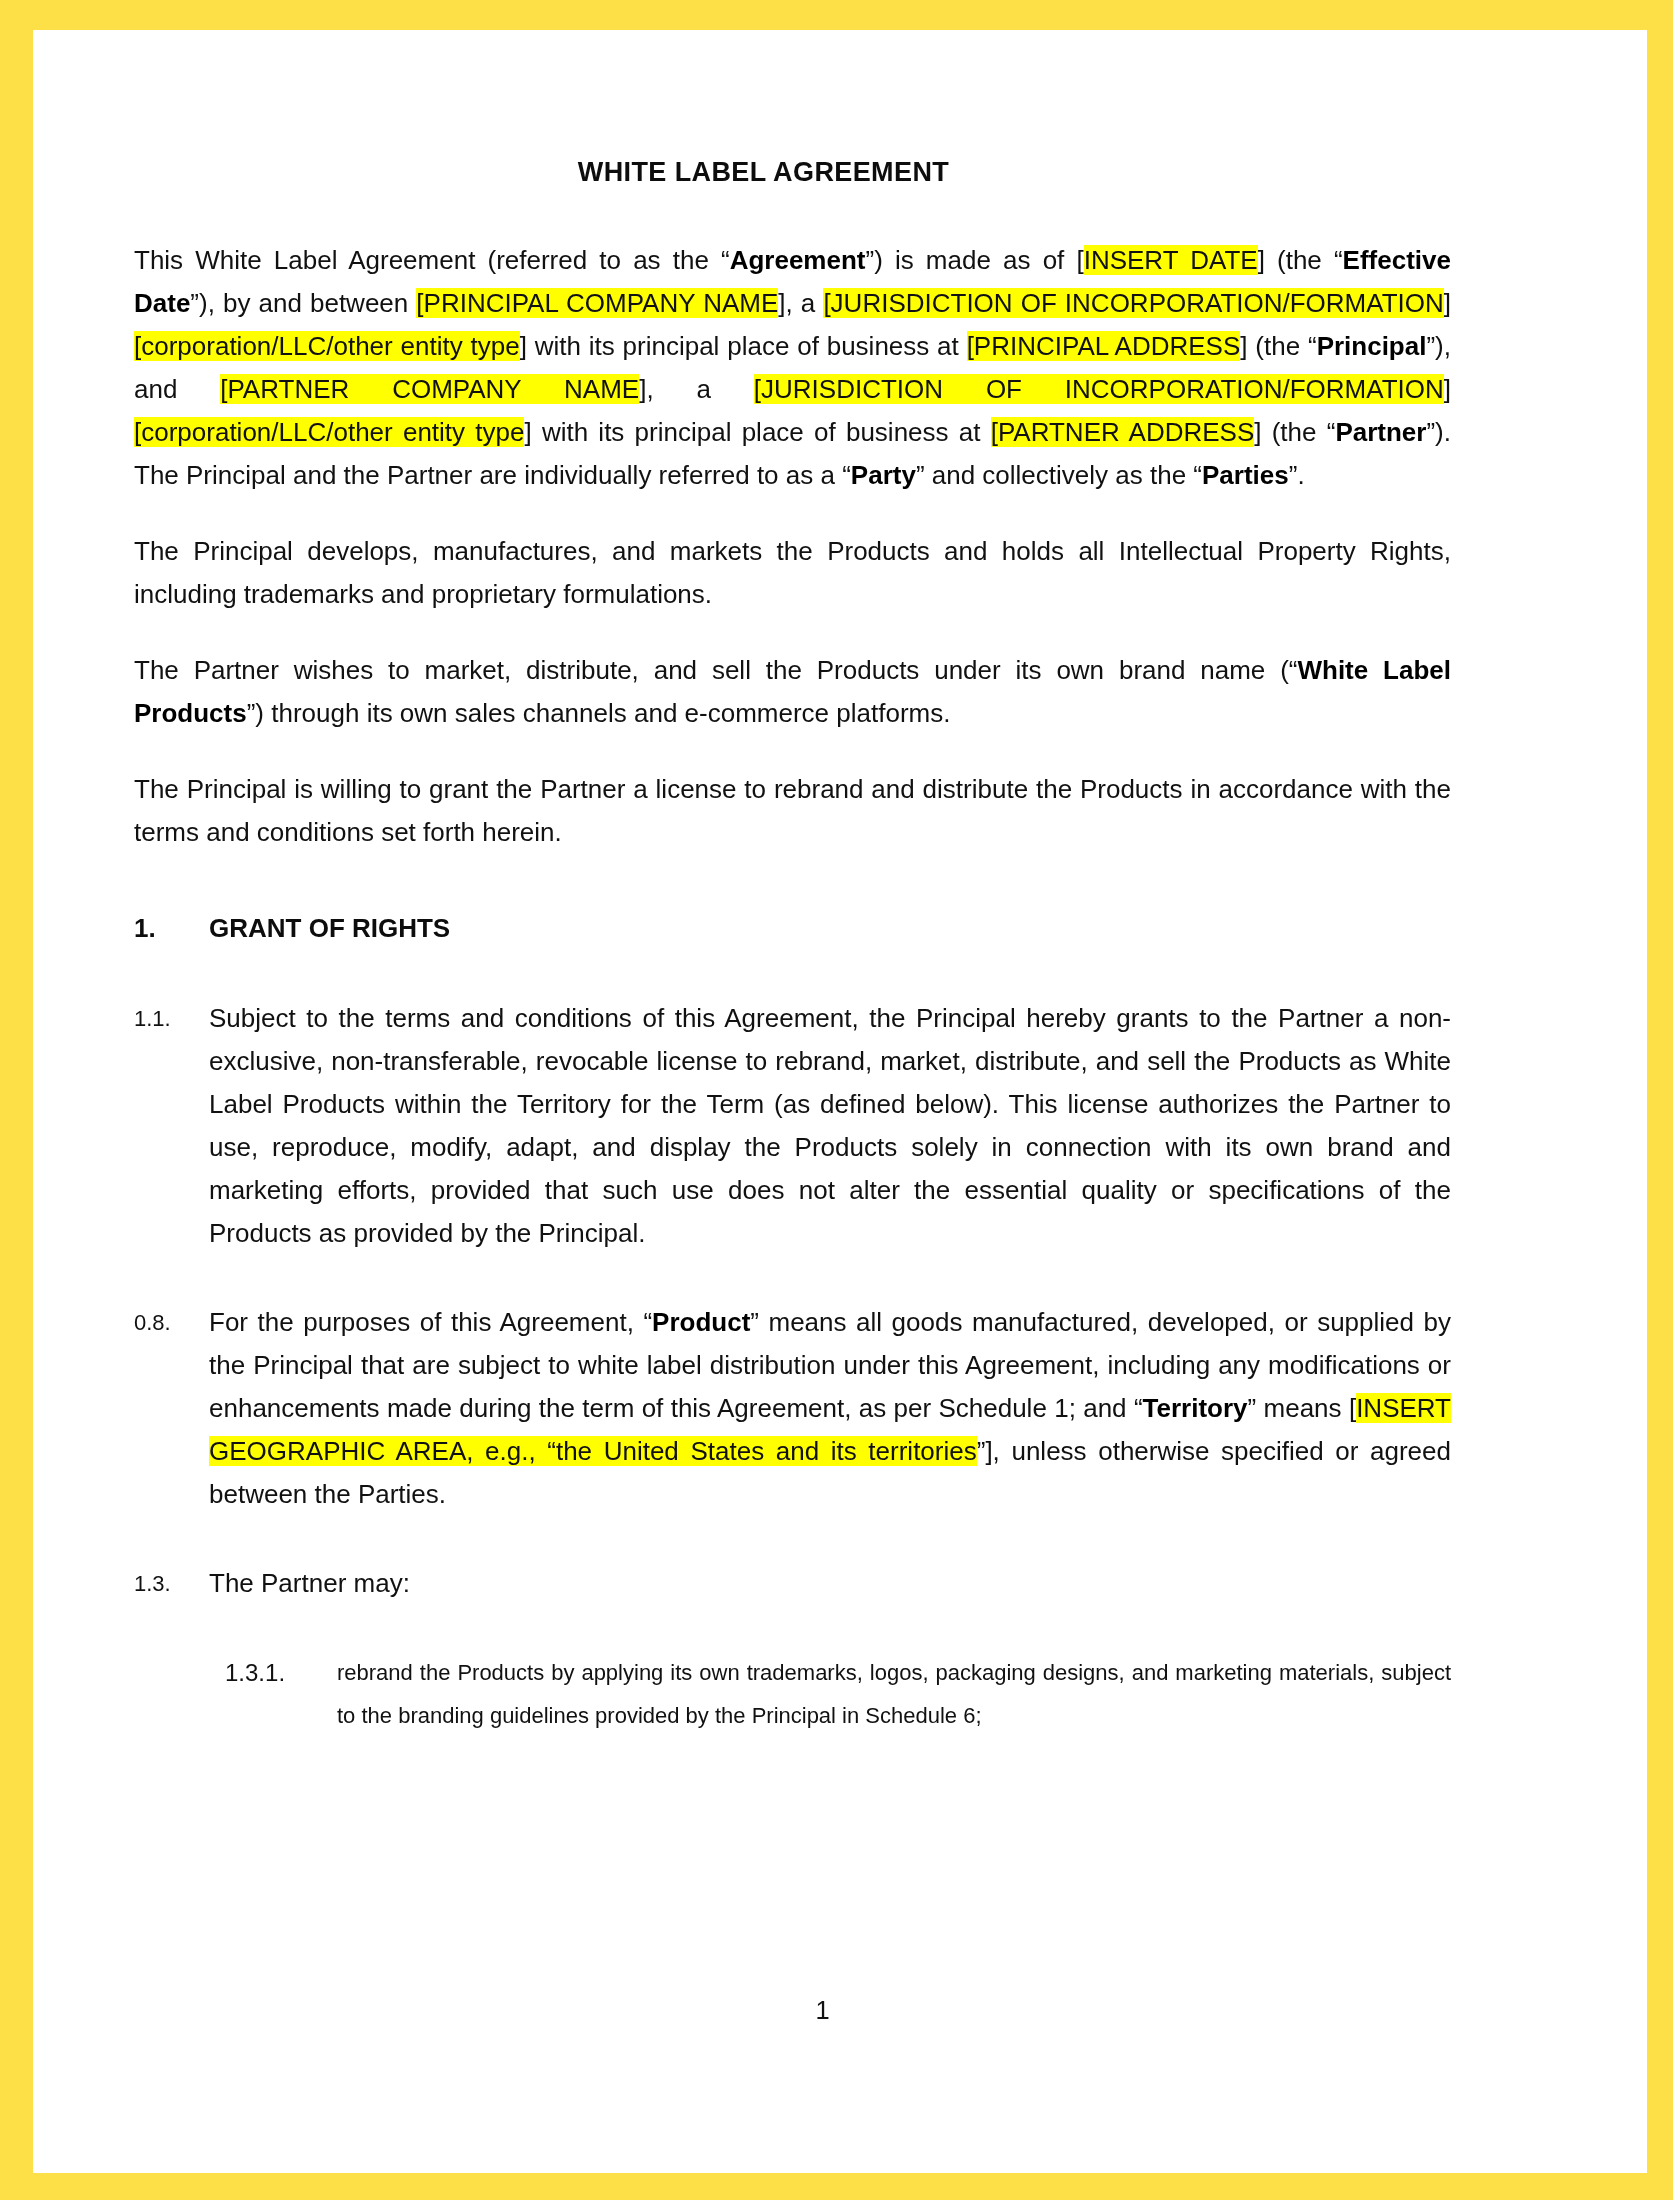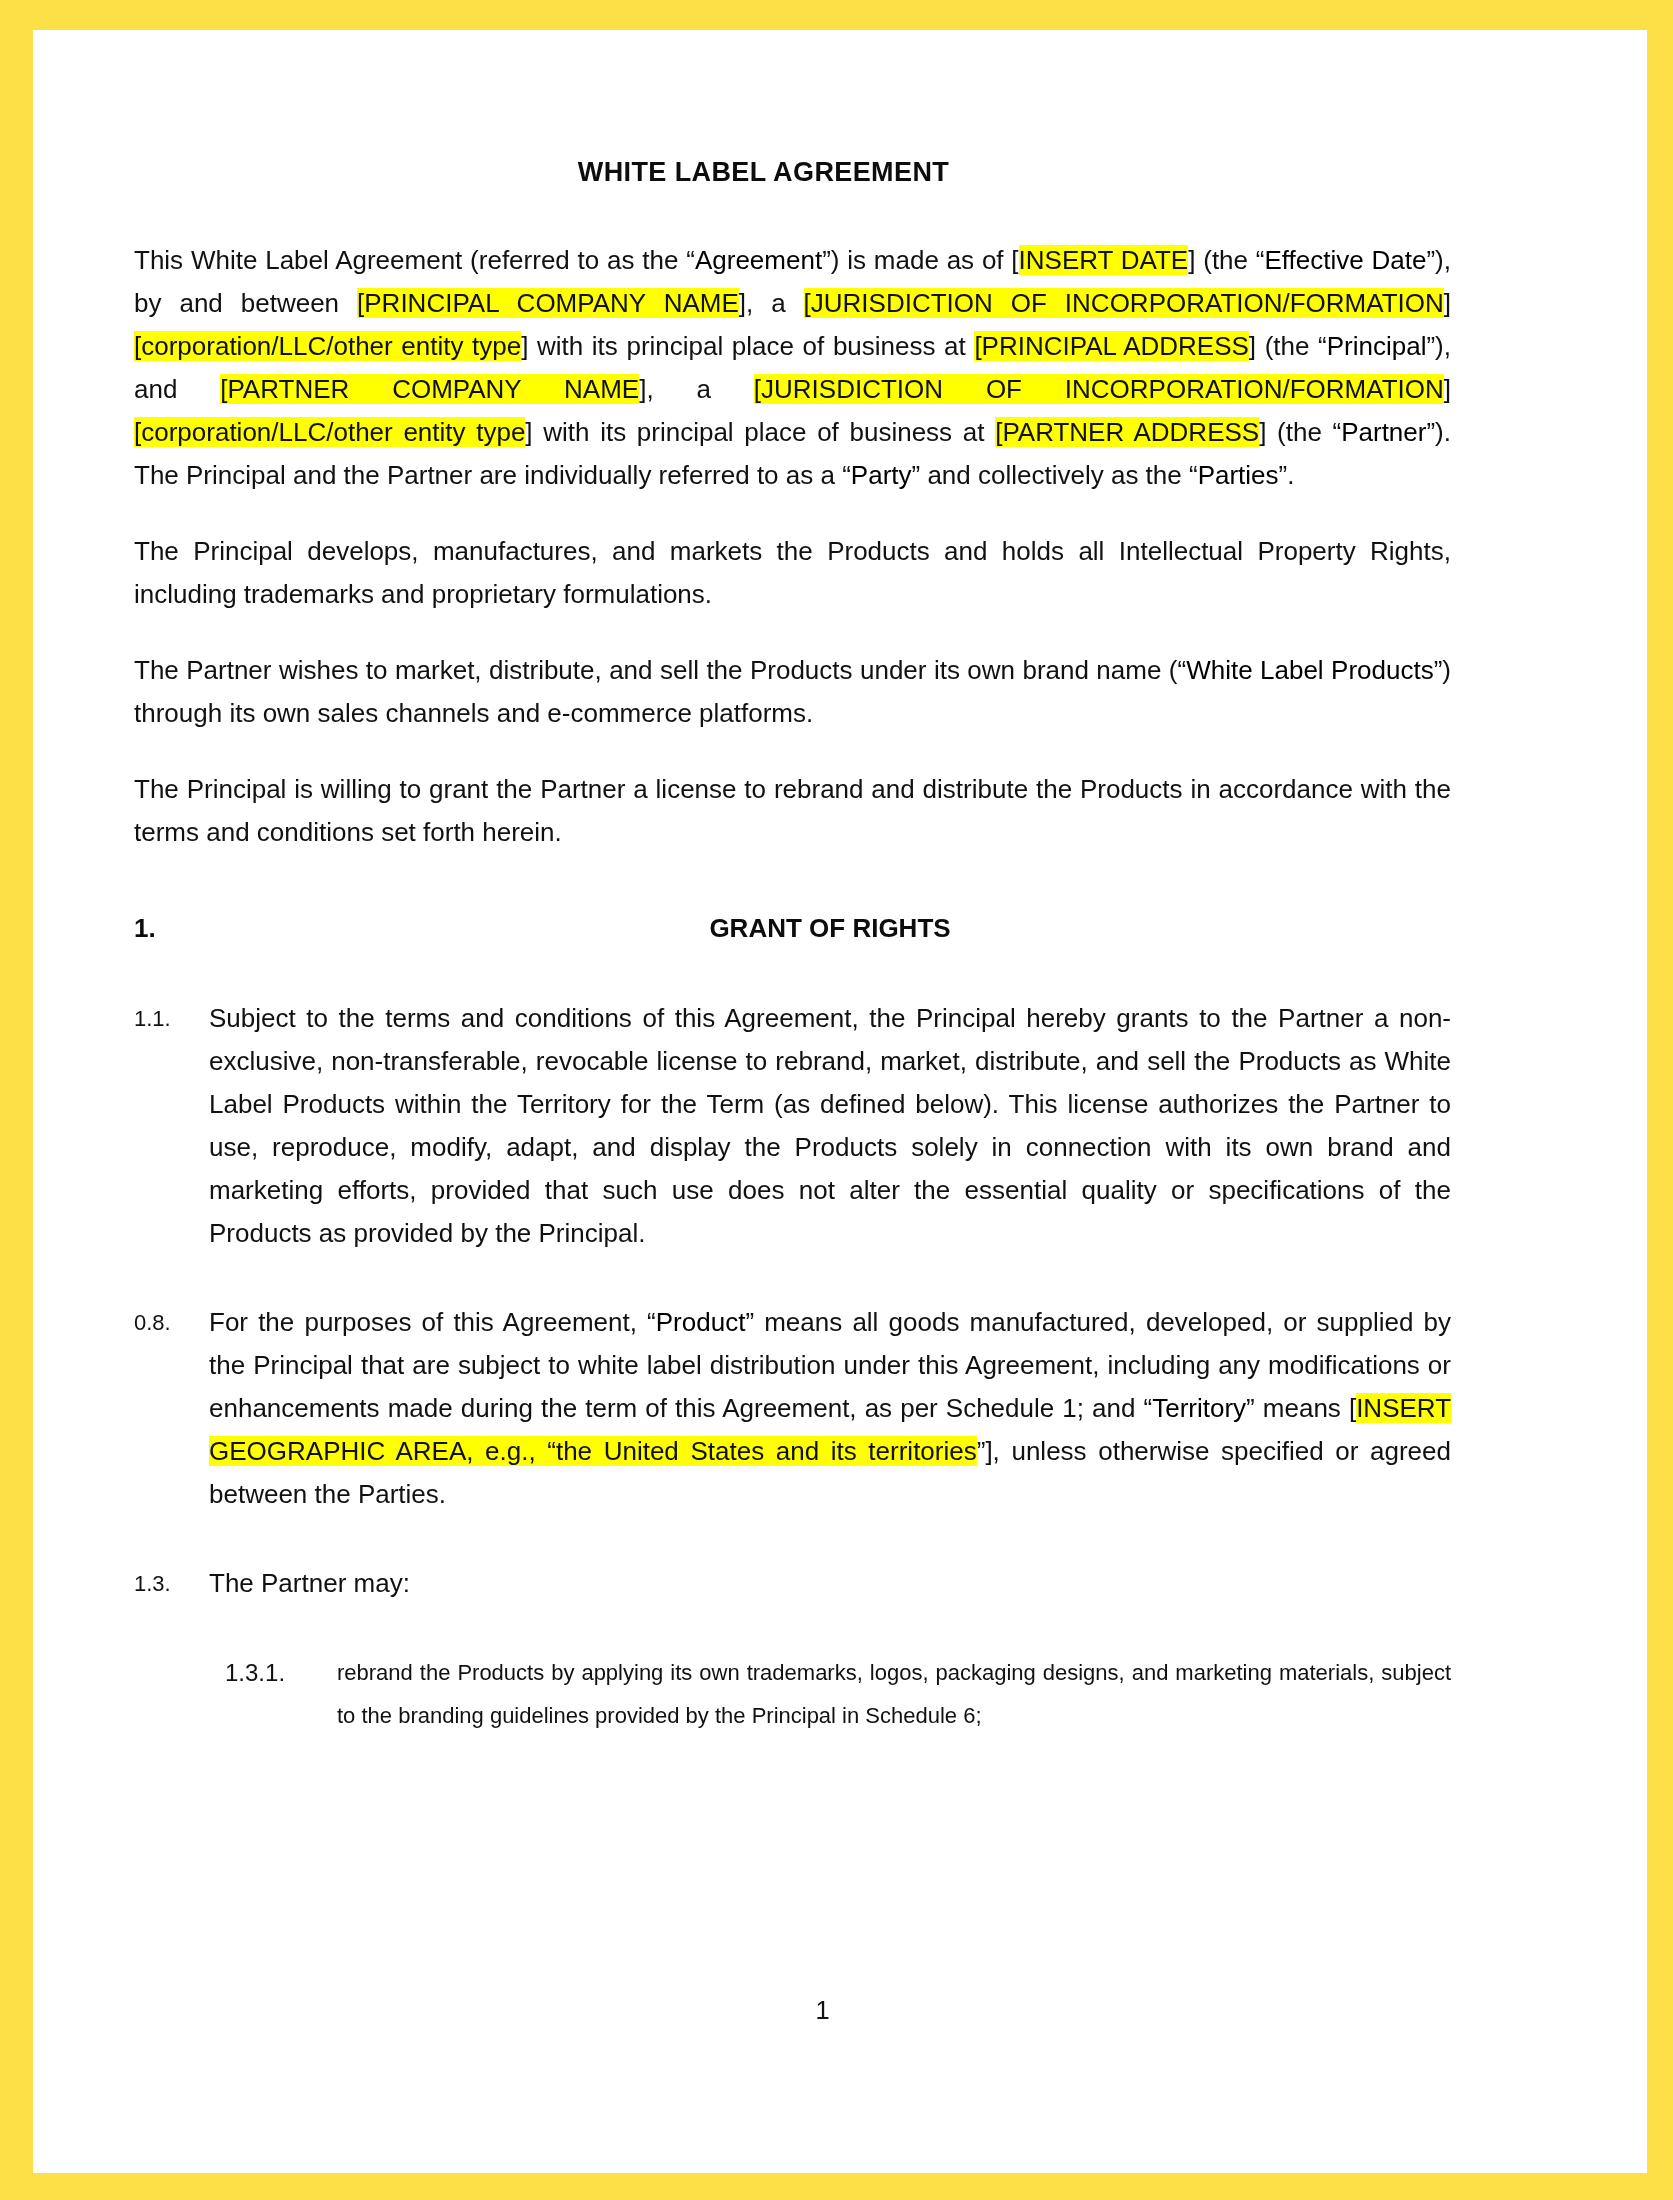--- a/index.html
+++ b/index.html
@@ -52,40 +52,40 @@
 
   .para {
     text-align: justify;
     font-size: 26px;
     line-height: 43px;
     color: #111111;
     margin: 0 0 33px 0;
     hyphens: none;
   }
 
-  b, strong { font-weight: normal; color: #000; }
+  b, strong { font-weight: bold; color: #000; }
 
   .hl {
     background-color: #ffff00;
   }
 
   
   .section-heading {
     display: flex;
     font-size: 26px;
     line-height: 40px;
     font-weight: bold;
     color: #0d0d0d;
     margin: 54px 0 49px 0;
   }
   .section-heading .num {
     width: 75px;
     flex: 0 0 75px;
   }
-  .section-heading .title { flex: 1; text-align: center; }
+  .section-heading .title { flex: 1; }
 
   
   .clause {
     display: flex;
     margin: 0 0 46px 0;
   }
   .clause .cl-num {
     flex: 0 0 75px;
     width: 75px;
     font-size: 22px;

